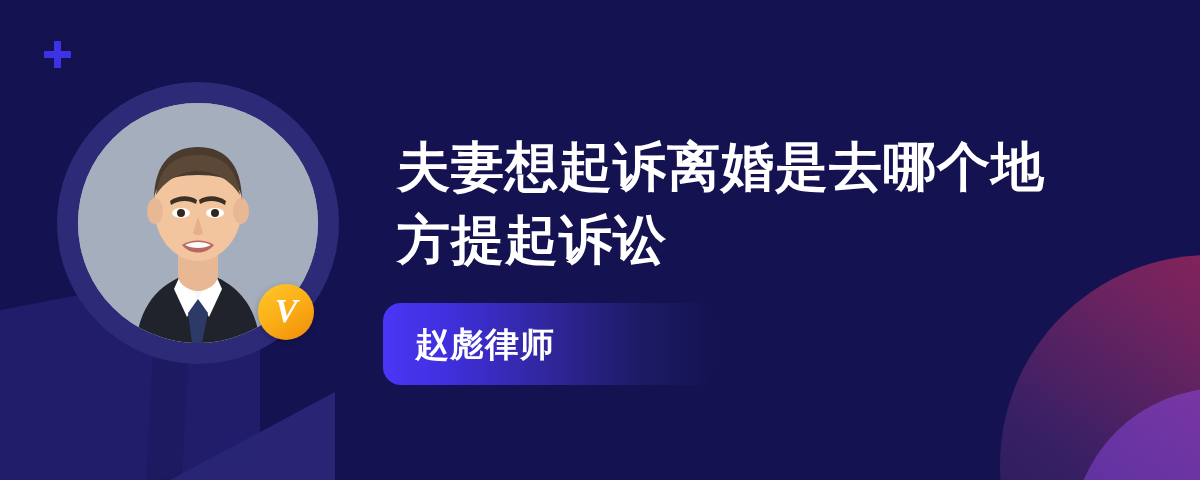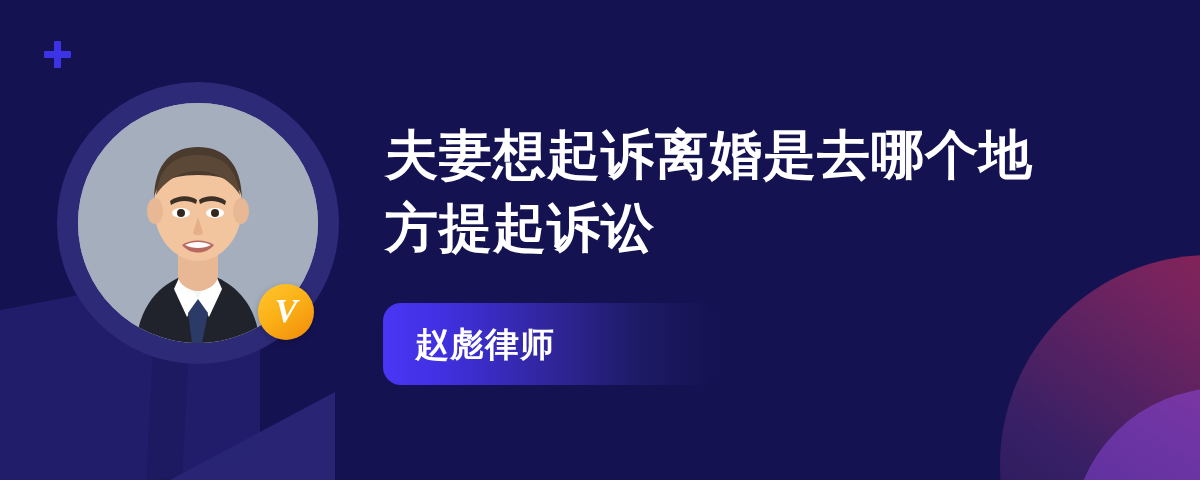--- a/index.html
+++ b/index.html
@@ -156,21 +156,21 @@
   }
 
   
   .content {
     position: absolute;
     left: 385px;
     top: 118px;
     width: 760px;
   }
   .title {
-    margin: 0;
+    margin: 12px;
     color: #ffffff;
     font-size: 53px;
     font-weight: 700;
     line-height: 1.38;
     letter-spacing: 1px;
     max-width: 690px;
     font-family: "Liberation Sans", "DejaVu Sans", sans-serif;
   }
 
   .lawyer-pill {

